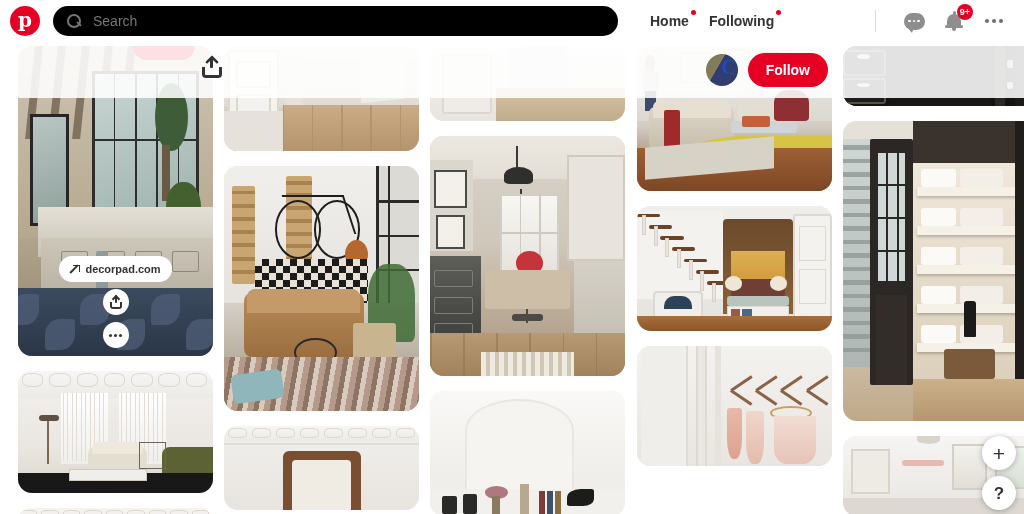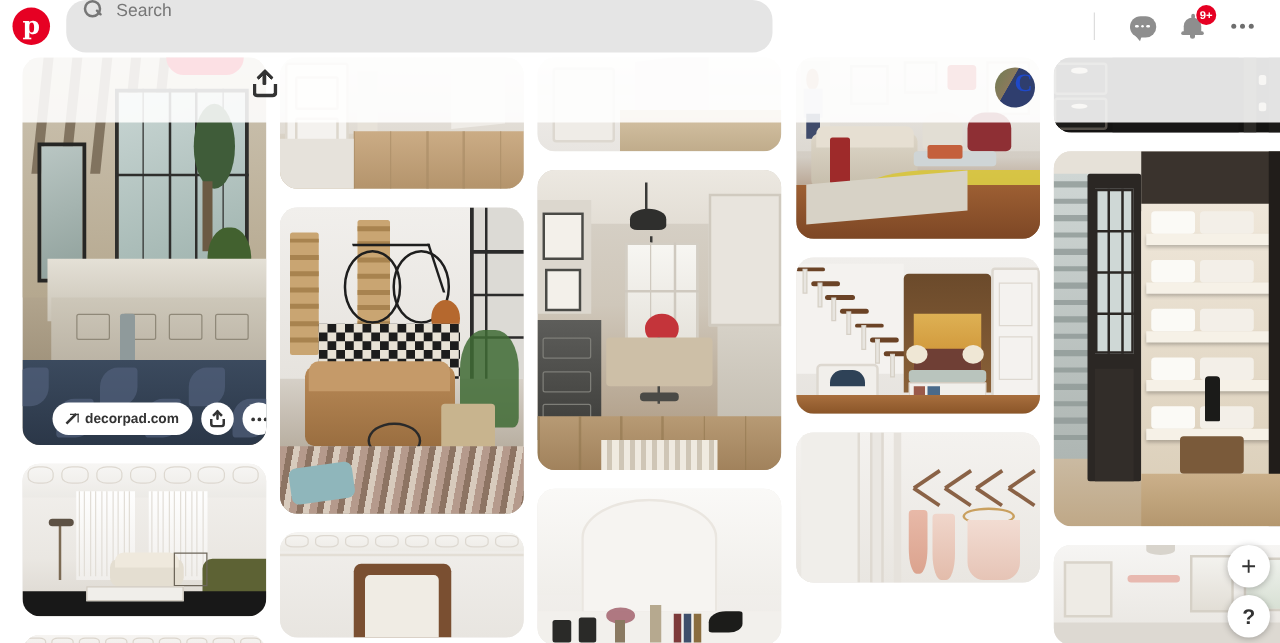--- a/index.html
+++ b/index.html
@@ -24,23 +24,23 @@
     display: flex; align-items: center; justify-content: center;
     flex: none;
   }
   .logo-p {
     color: #ffffff; font-size: 20px; font-weight: bold;
     font-family: "DejaVu Serif", serif; line-height: 1;
     transform: translateY(-1px);
   }
   .searchbar {
     margin-left: 13px;
-    height: 42px; width: 565px;
-    background: #e5e5e5; border-radius: 16px;
-    display: flex; padding: 0 14px;
+    height: 30px; width: 565px;
+    background: #000000; border-radius: 16px;
+    display: flex; align-items: center; padding: 0 14px;
     flex: none;
   }
   .search-icon { width: 15px; height: 15px; position: relative; flex: none; }
   .search-icon::before {
     content: ''; position: absolute; left: 0; top: 0;
     width: 10px; height: 10px; border: 2px solid #767676; border-radius: 50%;
   }
   .search-icon::after {
     content: ''; position: absolute; left: 9px; top: 9px;
     width: 6px; height: 2px; background: #767676;
@@ -182,22 +182,22 @@
   .pin-img { width: 100%; height: 100%; position: relative; overflow: hidden; }
 
   
   .save-btn {
     position: absolute; top: -14px; right: 18px;
     background: #e60023; width: 62px; height: 28px;
     border-radius: 16px; z-index: 6;
   }
   
   .pin-controls {
-    position: absolute; left: 24px; bottom: 8px; right: 8px;
-    display: flex; align-items: center; gap: 7px; z-index: 6;
+    position: absolute; left: 8px; bottom: 8px; right: 8px;
+    display: flex; align-items: center; gap: 7px; z-index: 6; flex-direction: column;
   }
   .src-chip {
     background: #ffffff; border-radius: 15px;
     height: 26px; padding: 0 11px;
     display: flex; align-items: center; gap: 6px;
     font-size: 11px; color: #333333; font-weight: bold;
   }
   .arrow-ne {
     width: 9px; height: 9px; position: relative; flex: none;
   }
@@ -293,20 +293,30 @@
 <div class="header">
   <div class="logo">
     <span class="logo-p">p</span>
   </div>
 
   <div class="searchbar">
     <span class="search-icon"></span>
     <span class="search-placeholder">Search</span>
   </div>
 
+  <div class="nav-links">
+    <div class="nav-link">
+      <span>Home</span>
+      <span class="nav-dot"></span>
+    </div>
+    <div class="nav-link">
+      <span>Following</span>
+      <span class="nav-dot"></span>
+    </div>
+  </div>
 
   <div class="header-right">
     <div class="divider"></div>
 
     <div class="ico-btn">
       <div class="chat-bubble">
         <span class="chat-dots">
             <i></i>
             <i></i>
             <i></i>
@@ -339,20 +349,21 @@
     <span class="upl-arrow"></span>
     <span class="upl-head"></span>
     <span class="upl-tray"></span>
   </div>
 
 
   <div class="board-actions">
     <div class="avatar">
       <span class="avatar-c">C</span>
     </div>
+    <button class="follow-btn">Follow</button>
   </div>
 </div>
 
 <div class="grid">
     <div class="col" style="left: 18px;">
       <div class="pin" title="Long kitchen with tall black-framed windows, wood beams and potted plants" style="height: 310px;">
         <div class="pin-img">
           <div class="scene s-kitchenwin">
             <div class="l" style="left: 0px; top: 0px; right: 0px; height: 62%; background: linear-gradient(rgb(205, 196, 178), rgb(181, 168, 143));"></div>
             <div class="l" style="left: 6%; top: 0px; width: 4%; height: 30%; background: rgb(107, 92, 72); transform: skewX(-6deg); opacity: 0.75;"></div>

